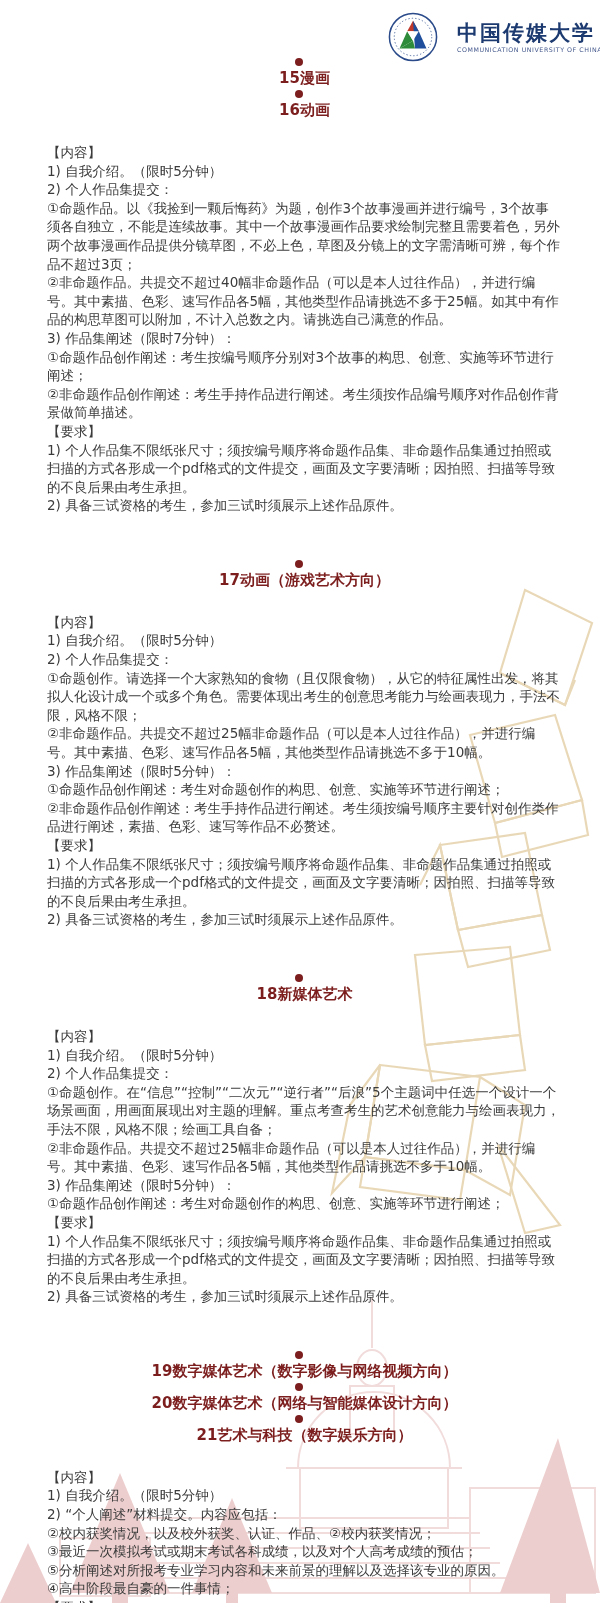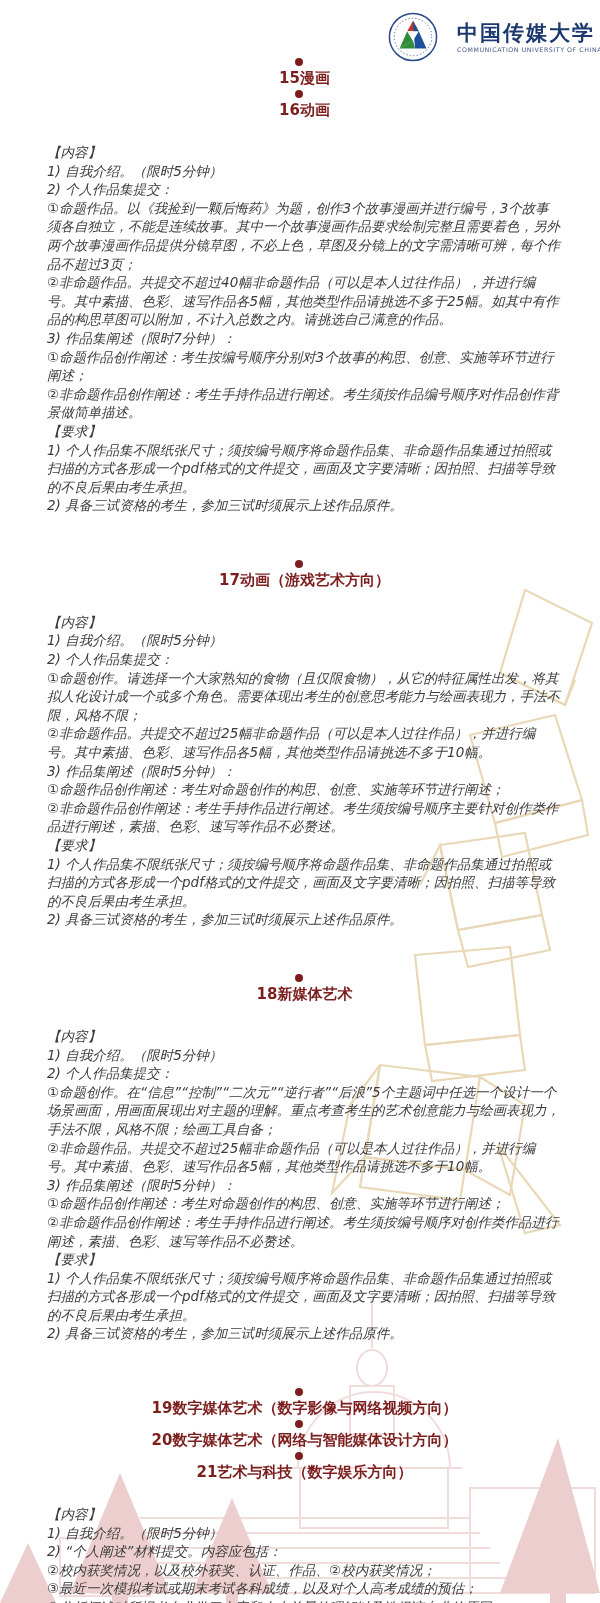--- a/index.html
+++ b/index.html
@@ -44,21 +44,21 @@
   .bullet-item {
     display:flex; align-items:center;
     color:#7c1e1e; font-weight:bold; font-size:15px; line-height:24px;flex-direction:column;
   }
   .bullet-dot {
     width:8px; height:8px; border-radius:50%;
     background:#7c1e1e; margin:0 22px 0 10px; flex:0 0 auto;
   }
   .text-block p {
     margin:0; font-size:13.5px; line-height:18.6px;
-    color:#3b3b3b; text-align:left;font-style:italic;
+    color:#3b3b3b; text-align:left;
   }
 </style>
 </head>
 <body>
 
 <div class="page">
 
   <svg class="wm wm-books" width="280" height="650" viewBox="0 0 280 650">
     <g fill="none" stroke="#e6d2ab" stroke-width="2.2" opacity="0.85">
       <path d="M205 5 L272 38 L245 120 L180 88 Z"></path>
@@ -179,21 +179,20 @@
           </div>
         </div>
         <div class="text-block">
           <p class="text-line">【内容】</p>
           <p class="text-line">1) 自我介绍。（限时5分钟）</p>
           <p class="text-line">2) 个人作品集提交：</p>
           <p class="text-line">①命题创作。在“信息”“控制”“二次元”“逆行者”“后浪”5个主题词中任选一个设计一个场景画面，用画面展现出对主题的理解。重点考查考生的艺术创意能力与绘画表现力，手法不限，风格不限；绘画工具自备；</p>
           <p class="text-line">②非命题作品。共提交不超过25幅非命题作品（可以是本人过往作品），并进行编号。其中素描、色彩、速写作品各5幅，其他类型作品请挑选不多于10幅。</p>
           <p class="text-line">3) 作品集阐述（限时5分钟）：</p>
           <p class="text-line">①命题作品创作阐述：考生对命题创作的构思、创意、实施等环节进行阐述；</p>
-          <p class="text-line">②非命题作品创作阐述：考生手持作品进行阐述。考生须按编号顺序对创作类作品进行阐述，素描、色彩、速写等作品不必赘述。</p>
           <p class="text-line">【要求】</p>
           <p class="text-line">1) 个人作品集不限纸张尺寸；须按编号顺序将命题作品集、非命题作品集通过拍照或扫描的方式各形成一个pdf格式的文件提交，画面及文字要清晰；因拍照、扫描等导致的不良后果由考生承担。</p>
           <p class="text-line">2) 具备三试资格的考生，参加三试时须展示上述作品原件。</p>
         </div>
       </section>
       <section class="document-section">
         <div class="bullet-list">
           <div class="bullet-item">
             <span class="bullet-dot"></span>
             <span class="bullet-label">19数字媒体艺术（数字影像与网络视频方向）</span>

